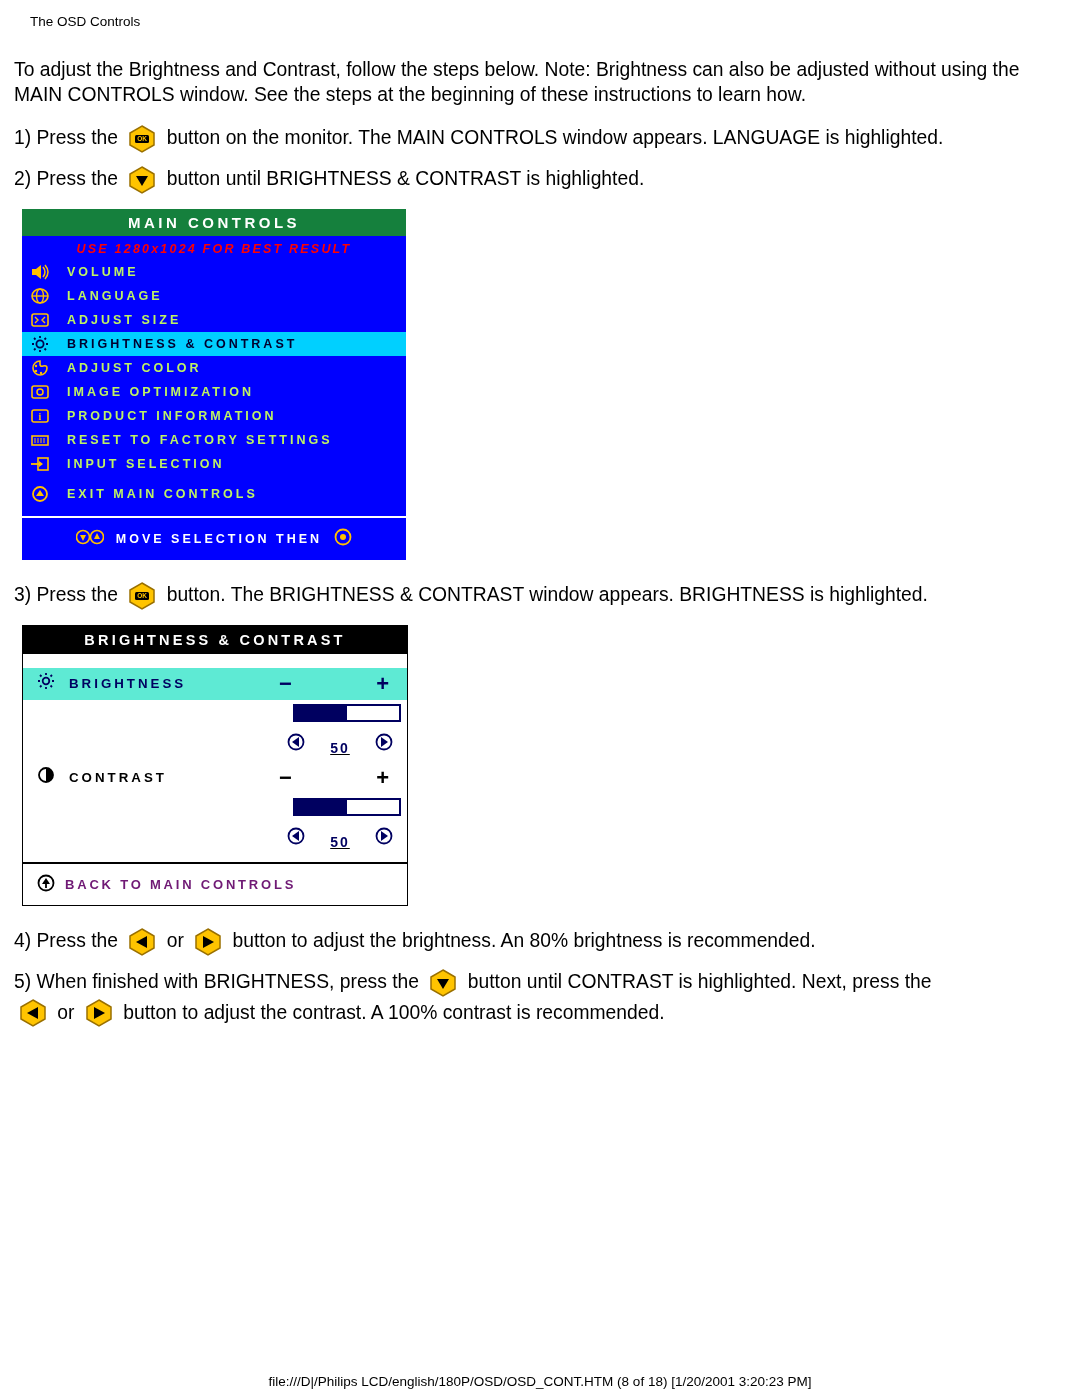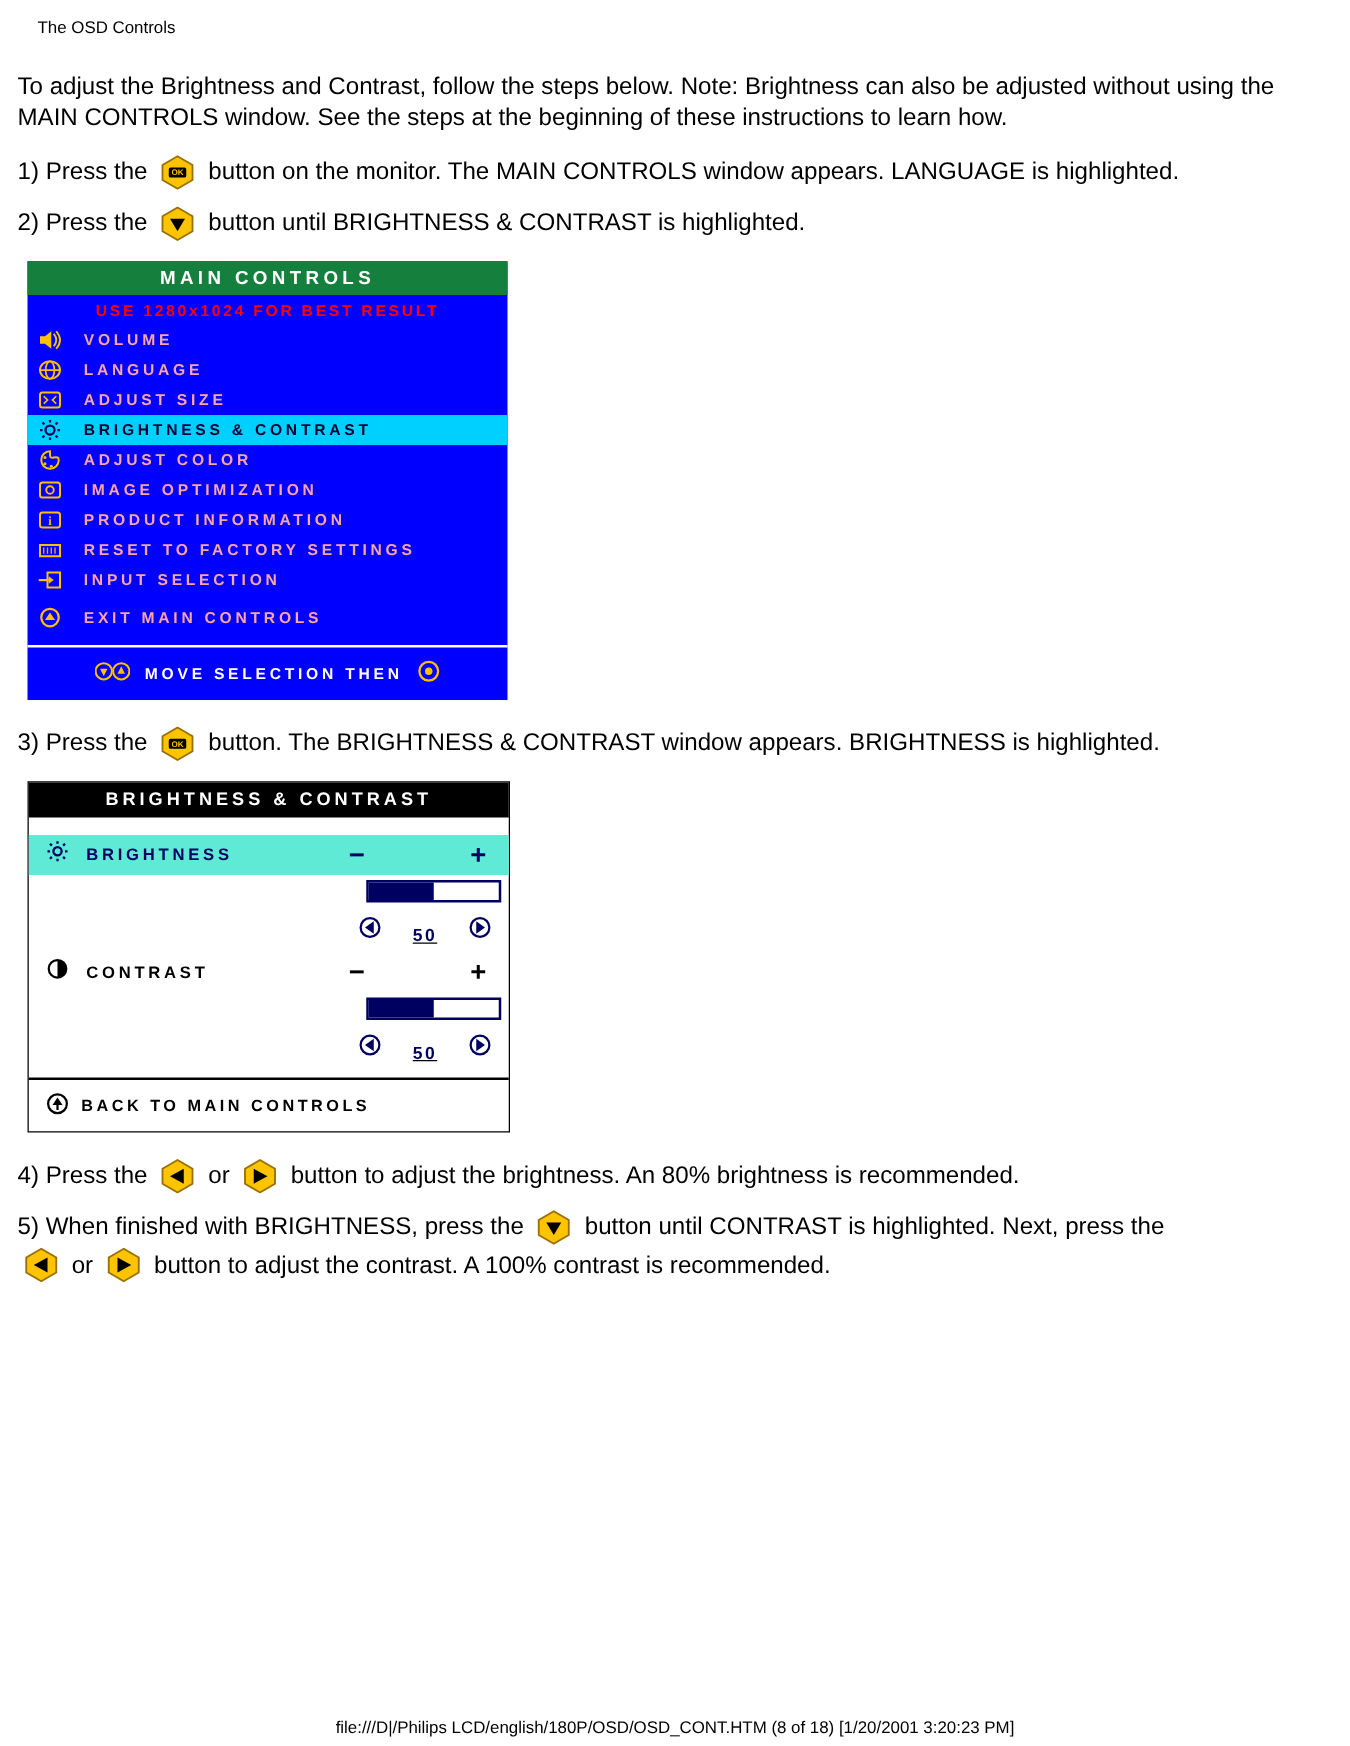--- a/index.html
+++ b/index.html
@@ -49,37 +49,38 @@
     font-size: 15px;
     padding: 5px 0;
   }
   .osd-sub {
     color: #ff0000;
     font-weight: bold;
     letter-spacing: 2.2px;
     font-size: 12.5px;
     text-align: center;
     padding: 6px 0 4px;
+    font-style: italic;
   }
   .osd-row {
     display: flex;
     align-items: center;
     height: 24px;
     padding: 0 7px;
   }
   .osd-row .ico {
     width: 22px;
     height: 20px;
     flex: 0 0 22px;
     display: inline-flex;
     justify-content: center;
     align-items: center;
   }
   .osd-row .label {
-    color: #fca5a5;
+    color: #bef264;
     font-weight: bold;
     letter-spacing: 3px;
     font-size: 12.5px;
     padding-left: 16px;
   }
   .osd-row.highlight {
     background: #00d0ff;
   }
   .osd-row.highlight .label { color: #000030; }
   .osd-row.exit { margin-top: 6px; }
@@ -152,21 +153,21 @@
   .bc-val-row .spacer { width: 264px; }
   .bc-val-row .arrow { color:#000060; font-size:18px; }
   .bc-val-row .num {
     flex: 1; text-align:center;
     color:#000060; font-weight:bold; letter-spacing:2px; font-size:14px;
   }
   .bc-back-divider { height:2px; background:#000; margin-top:12px;}
   .bc-back {
     display:flex; align-items:center; justify-content:flex-start;
     padding: 10px 14px;
-    color:#000000;
+    color:#701a75;
     font-weight:bold; letter-spacing:2.8px; font-size:13px;
     gap:10px;
   }
   .footer {
     position: fixed;
     left: 0; right: 0;
     bottom: 8px;
     text-align: center;
     font-size: 13.5px;
   }

